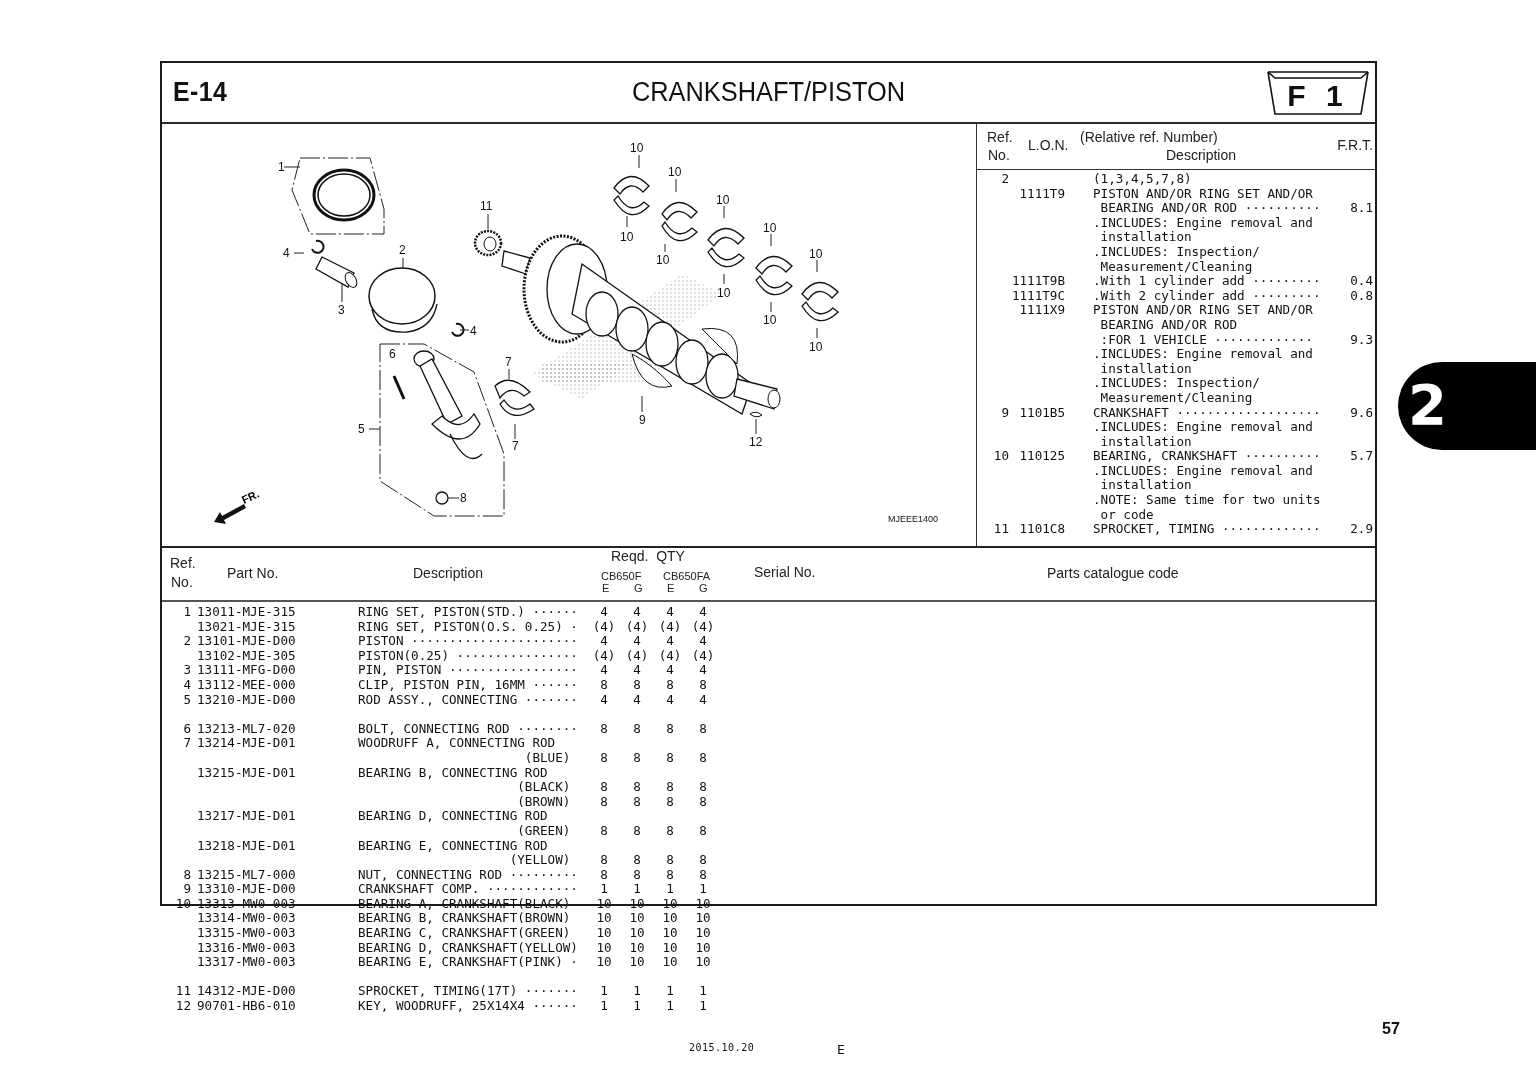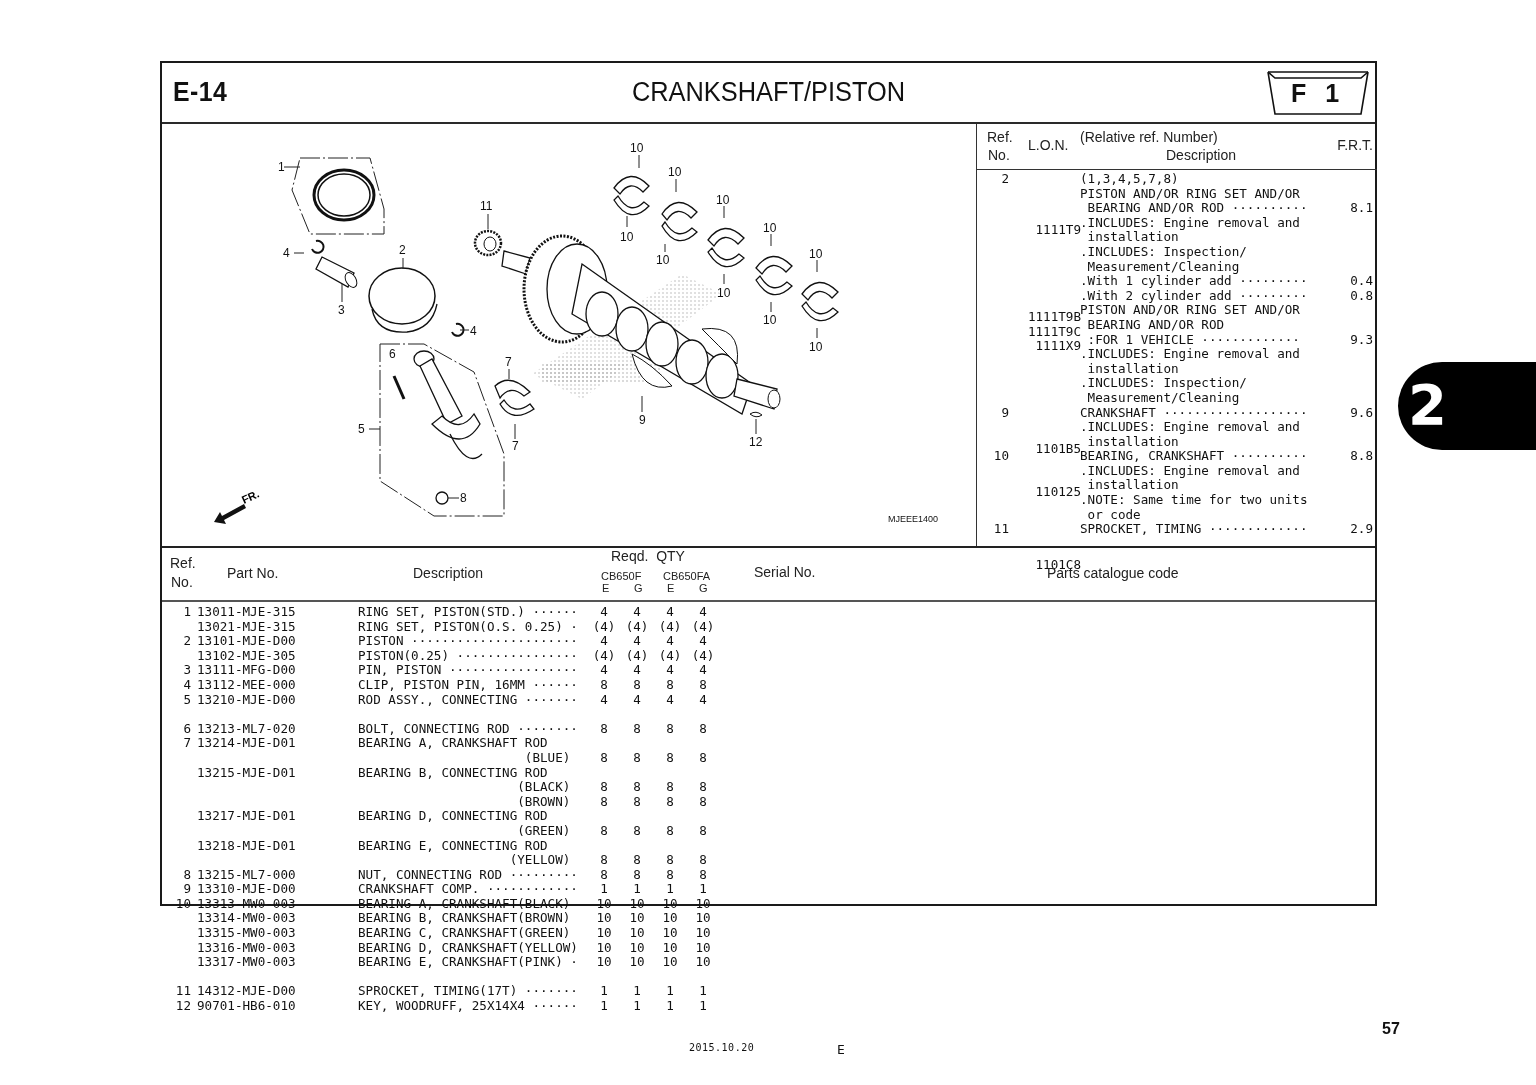--- a/index.html
+++ b/index.html
@@ -4,31 +4,31 @@
 <style>
   * { box-sizing: border-box; margin: 0; padding: 0; }
   html, body { width: 1536px; height: 1085px; background: #ffffff; overflow: hidden; }
   body { position: relative; font-family: "Liberation Sans", sans-serif; color: #111; }
 
   .frame { position: absolute; left: 160px; top: 61px; width: 1217px; height: 845px; border: 2px solid #1a1a1a; }
   .hdr { position: absolute; left: 0; top: 0; width: 100%; height: 61px; border-bottom: 2px solid #2a2a2a; }
   .hdr .code { position: absolute; left: 11px; top: 14px; font-size: 27px; font-weight: bold; letter-spacing: 0.5px; transform: scaleX(0.92); transform-origin: left; }
   .hdr .title { position: absolute; left: 0; width: 100%; top: 14px; text-align: center; font-size: 27px; transform: scaleX(0.94); }
   .hdr .badge { position: absolute; right: 4px; top: 6px; width: 106px; height: 50px; }
-  .hdr .badge span { position: absolute; left: 0; width: 100%; top: 10px; text-align: center; font-size: 25px; font-weight: bold; letter-spacing: 6px; }
+  .hdr .badge span { position: absolute; left: 0; width: 100%; top: 10px; text-align: center; font-size: 30px; font-weight: bold; letter-spacing: 6px; }
 
   .diagram { position: absolute; left: 0; top: 61px; width: 814px; height: 422px; }
   .frt { position: absolute; left: 814px; top: 61px; width: 401px; height: 422px; border-left: 1.5px solid #333; }
   .frt .th { position: absolute; left: 0; top: 0; width: 100%; height: 46px; border-bottom: 1.5px solid #333; font-size: 14px; color: #222; }
   .frt .th div { position: absolute; line-height: 18px; }
   .frt .rows { position: absolute; left: 0; top: 48px; width: 100%; font-family: "DejaVu Sans Mono", monospace; font-size: 12.6px; line-height: 14.6px; color: #111; }
   .frt .row { position: relative; height: 14.6px; white-space: pre; }
   .frt .ref { position: absolute; right: 368px; text-align: right; }
-  .frt .lon { position: absolute; right: 296px; text-align: center; margin-top: 36px; }
-  .frt .desc { position: absolute; left: 103px; }
+  .frt .lon { position: absolute; right: 312px; text-align: center; }
+  .frt .desc { position: absolute; left: 116px; }
   .frt .val { position: absolute; right: 4px; text-align: right; }
 
   .phdr { position: absolute; left: 0; top: 483px; width: 100%; height: 56px; border-top: 2px solid #222; border-bottom: 2px solid #555; font-size: 14px; color: #222; }
   .phdr div { position: absolute; line-height: 18px; }
   .phdr .sm { font-size: 11px; line-height: 13px; text-align: center; }
 
   .parts { position: absolute; left: 0; top: 542px; width: 600px; font-family: "DejaVu Sans Mono", monospace; font-size: 12.6px; line-height: 14.6px; color: #111; }
   .prow { position: relative; height: 14.6px; white-space: pre; }
   .prow.gap { height: 14.6px; }
   .prow .r { position: absolute; right: 571px; text-align: right; }
@@ -220,21 +220,21 @@
         <div class="row"><span class="ref"></span><span class="lon">1111X9</span><span class="desc">PISTON AND/OR RING SET AND/OR</span><span class="val"></span></div>
         <div class="row"><span class="ref"></span><span class="lon"></span><span class="desc"> BEARING AND/OR ROD</span><span class="val"></span></div>
         <div class="row"><span class="ref"></span><span class="lon"></span><span class="desc"> :FOR 1 VEHICLE ·············</span><span class="val">9.3</span></div>
         <div class="row"><span class="ref"></span><span class="lon"></span><span class="desc">.INCLUDES: Engine removal and</span><span class="val"></span></div>
         <div class="row"><span class="ref"></span><span class="lon"></span><span class="desc"> installation</span><span class="val"></span></div>
         <div class="row"><span class="ref"></span><span class="lon"></span><span class="desc">.INCLUDES: Inspection/</span><span class="val"></span></div>
         <div class="row"><span class="ref"></span><span class="lon"></span><span class="desc"> Measurement/Cleaning</span><span class="val"></span></div>
         <div class="row"><span class="ref">9</span><span class="lon">1101B5</span><span class="desc">CRANKSHAFT ···················</span><span class="val">9.6</span></div>
         <div class="row"><span class="ref"></span><span class="lon"></span><span class="desc">.INCLUDES: Engine removal and</span><span class="val"></span></div>
         <div class="row"><span class="ref"></span><span class="lon"></span><span class="desc"> installation</span><span class="val"></span></div>
-        <div class="row"><span class="ref">10</span><span class="lon">110125</span><span class="desc">BEARING, CRANKSHAFT ··········</span><span class="val">8.8</span></div>
+        <div class="row"><span class="ref">10</span><span class="lon">110125</span><span class="desc">BEARING, CRANKSHAFT ··········</span><span class="val">5.7</span></div>
         <div class="row"><span class="ref"></span><span class="lon"></span><span class="desc">.INCLUDES: Engine removal and</span><span class="val"></span></div>
         <div class="row"><span class="ref"></span><span class="lon"></span><span class="desc"> installation</span><span class="val"></span></div>
         <div class="row"><span class="ref"></span><span class="lon"></span><span class="desc">.NOTE: Same time for two units</span><span class="val"></span></div>
         <div class="row"><span class="ref"></span><span class="lon"></span><span class="desc"> or code</span><span class="val"></span></div>
         <div class="row"><span class="ref">11</span><span class="lon">1101C8</span><span class="desc">SPROCKET, TIMING ·············</span><span class="val">2.9</span></div>
       </div>
   </div>
 
   <div class="phdr">
     <div style="left:8px; top:6px;">Ref.</div>
@@ -255,21 +255,21 @@
   <div class="parts" id="parts-rows">
       <div class="prow"><span class="r">1</span><span class="pn">13011-MJE-315</span><span class="d">RING SET, PISTON(STD.) ······</span><span class="q q0">4</span><span class="q q1">4</span><span class="q q2">4</span><span class="q q3">4</span></div>
       <div class="prow"><span class="r"></span><span class="pn">13021-MJE-315</span><span class="d">RING SET, PISTON(O.S. 0.25) ·</span><span class="q q0">(4)</span><span class="q q1">(4)</span><span class="q q2">(4)</span><span class="q q3">(4)</span></div>
       <div class="prow"><span class="r">2</span><span class="pn">13101-MJE-D00</span><span class="d">PISTON ······················</span><span class="q q0">4</span><span class="q q1">4</span><span class="q q2">4</span><span class="q q3">4</span></div>
       <div class="prow"><span class="r"></span><span class="pn">13102-MJE-305</span><span class="d">PISTON(0.25) ················</span><span class="q q0">(4)</span><span class="q q1">(4)</span><span class="q q2">(4)</span><span class="q q3">(4)</span></div>
       <div class="prow"><span class="r">3</span><span class="pn">13111-MFG-D00</span><span class="d">PIN, PISTON ·················</span><span class="q q0">4</span><span class="q q1">4</span><span class="q q2">4</span><span class="q q3">4</span></div>
       <div class="prow"><span class="r">4</span><span class="pn">13112-MEE-000</span><span class="d">CLIP, PISTON PIN, 16MM ······</span><span class="q q0">8</span><span class="q q1">8</span><span class="q q2">8</span><span class="q q3">8</span></div>
       <div class="prow"><span class="r">5</span><span class="pn">13210-MJE-D00</span><span class="d">ROD ASSY., CONNECTING ·······</span><span class="q q0">4</span><span class="q q1">4</span><span class="q q2">4</span><span class="q q3">4</span></div>
       <div class="prow gap"></div>
       <div class="prow"><span class="r">6</span><span class="pn">13213-ML7-020</span><span class="d">BOLT, CONNECTING ROD ········</span><span class="q q0">8</span><span class="q q1">8</span><span class="q q2">8</span><span class="q q3">8</span></div>
-      <div class="prow"><span class="r">7</span><span class="pn">13214-MJE-D01</span><span class="d">BEARING A, CRANKSHAFT ROD</span><span class="q q0"></span><span class="q q1"></span><span class="q q2"></span><span class="q q3"></span></div>
+      <div class="prow"><span class="r">7</span><span class="pn">13214-MJE-D01</span><span class="d">WOODRUFF A, CONNECTING ROD</span><span class="q q0"></span><span class="q q1"></span><span class="q q2"></span><span class="q q3"></span></div>
       <div class="prow"><span class="r"></span><span class="pn"></span><span class="d">                      (BLUE)</span><span class="q q0">8</span><span class="q q1">8</span><span class="q q2">8</span><span class="q q3">8</span></div>
       <div class="prow"><span class="r"></span><span class="pn">13215-MJE-D01</span><span class="d">BEARING B, CONNECTING ROD</span><span class="q q0"></span><span class="q q1"></span><span class="q q2"></span><span class="q q3"></span></div>
       <div class="prow"><span class="r"></span><span class="pn"></span><span class="d">                     (BLACK)</span><span class="q q0">8</span><span class="q q1">8</span><span class="q q2">8</span><span class="q q3">8</span></div>
       <div class="prow"><span class="r"></span><span class="pn"></span><span class="d">                     (BROWN)</span><span class="q q0">8</span><span class="q q1">8</span><span class="q q2">8</span><span class="q q3">8</span></div>
       <div class="prow"><span class="r"></span><span class="pn">13217-MJE-D01</span><span class="d">BEARING D, CONNECTING ROD</span><span class="q q0"></span><span class="q q1"></span><span class="q q2"></span><span class="q q3"></span></div>
       <div class="prow"><span class="r"></span><span class="pn"></span><span class="d">                     (GREEN)</span><span class="q q0">8</span><span class="q q1">8</span><span class="q q2">8</span><span class="q q3">8</span></div>
       <div class="prow"><span class="r"></span><span class="pn">13218-MJE-D01</span><span class="d">BEARING E, CONNECTING ROD</span><span class="q q0"></span><span class="q q1"></span><span class="q q2"></span><span class="q q3"></span></div>
       <div class="prow"><span class="r"></span><span class="pn"></span><span class="d">                    (YELLOW)</span><span class="q q0">8</span><span class="q q1">8</span><span class="q q2">8</span><span class="q q3">8</span></div>
       <div class="prow"><span class="r">8</span><span class="pn">13215-ML7-000</span><span class="d">NUT, CONNECTING ROD ·········</span><span class="q q0">8</span><span class="q q1">8</span><span class="q q2">8</span><span class="q q3">8</span></div>
       <div class="prow"><span class="r">9</span><span class="pn">13310-MJE-D00</span><span class="d">CRANKSHAFT COMP. ············</span><span class="q q0">1</span><span class="q q1">1</span><span class="q q2">1</span><span class="q q3">1</span></div>

